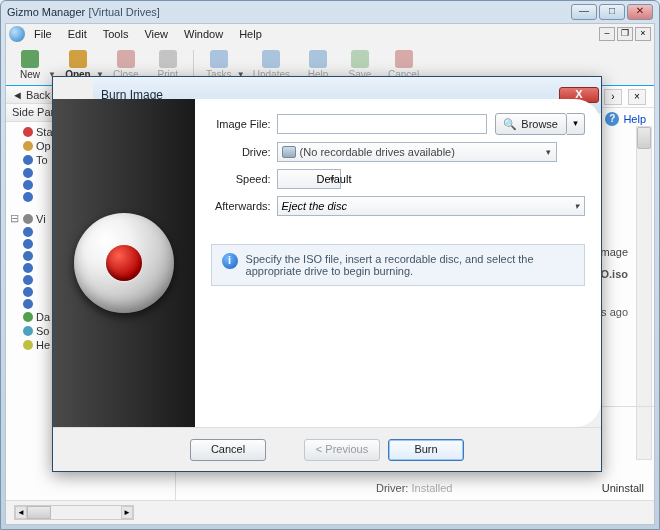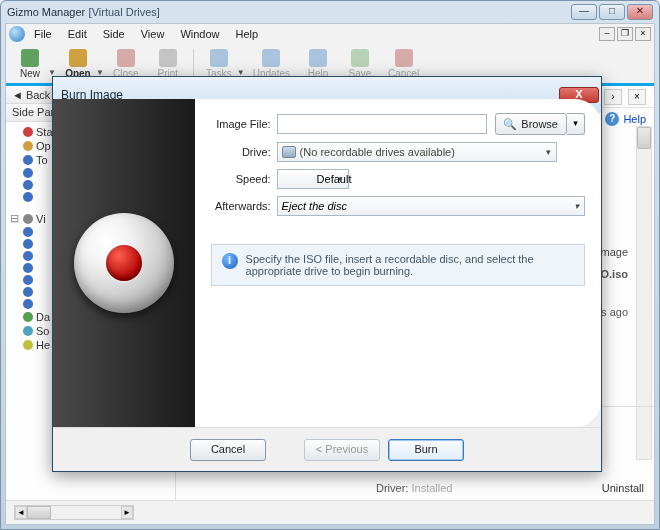--- a/index.html
+++ b/index.html
@@ -14,21 +14,21 @@
 .winbtn { width: 26px; height: 16px; background: linear-gradient(#e9f1f8,#c4d6e6); border: 1px solid #7a94ad; border-radius: 3px; text-align: center; font-size: 10px; line-height: 12px; color: #2a3f55; }
 .winbtn.close-outer { background: linear-gradient(#f0c0c0,#d88080); color: #5a1010; }
 
 .outer-client { position: absolute; top: 22px; left: 4px; right: 4px; bottom: 4px; background: #f2f2f2; border: 1px solid #b8c4cf; }
 .menubar { height: 20px; background: #f2f2f2; display: flex; align-items: center; gap: 2px; padding: 0 3px; }
 .menubar .appicon { width: 16px; height: 16px; background: radial-gradient(circle at 35% 35%,#b8e0ff,#3080c0); border-radius: 50%; }
 .menubar .mitem { padding: 2px 7px; color: #222; }
 .menubar .mdi { margin-left: auto; display: flex; gap: 2px; }
 .menubar .mdibtn { width: 16px; height: 14px; border: 1px solid #aaa; background: #eee; font-size: 9px; text-align: center; line-height: 10px; }
 
-.toolbar { height: 42px; background: #f2f2f2; border-bottom: 3px solid #0ea5e9; display: flex; align-items: center; gap: 2px; padding: 0 4px; filter: blur(0.3px); }
+.toolbar { height: 42px; background: #f2f2f2; border-bottom: 1px solid #0ea5e9; display: flex; align-items: center; gap: 2px; padding: 0 4px; filter: blur(0.3px); }
 .tbtn { display: flex; flex-direction: column; align-items: center; justify-content: center; padding: 1px 6px; min-width: 40px; color: #333; }
 .tbtn.dim { opacity: 0.4; }
 .tbtn .ticon { width: 18px; height: 18px; border-radius: 3px; margin-bottom: 1px; }
 .tdivider { width: 1px; height: 30px; background: #cfcfcf; margin: 0 3px; }
 .tarrow { font-size: 8px; color: #555; margin-left: -4px; align-self: flex-end; padding-bottom: 6px; }
 
 .body-area { position: absolute; top: 62px; bottom: 24px; left: 0; right: 0; display: flex; background: #fdfdfd; }
 .sidepanel { width: 170px; border-right: 1px solid #ddd; }
 .sidepanel-header { height: 18px; background: linear-gradient(#fafafa,#ececec); border-bottom: 1px solid #ddd; font-size: 11px; padding: 2px 6px; color: #333; display: flex; }
 .sidepanel-header .back { display: flex; align-items: center; gap: 3px; }
@@ -51,21 +51,21 @@
 .statusbar { position: absolute; bottom: 0; left: 0; right: 0; height: 24px; background: #f2f2f2; border-top: 1px solid #ddd; display: flex; align-items: center; padding: 0 8px; }
 .hscroll { width: 120px; height: 15px; background: #f0f0f0; border: 1px solid #ccc; position: relative; }
 .hscroll .thumb { position:absolute; left:12px; top:0; bottom:0; width: 24px; background: linear-gradient(#eaeaea,#cfcfcf); border:1px solid #bbb; }
 .hscroll .arr { position:absolute; top:0; bottom:0; width:12px; background:#e6e6e6; border:1px solid #ccc; font-size:8px; text-align:center; line-height:11px;}
 .hscroll .arr.l{left:0;} .hscroll .arr.r{right:0;}
 
 .main-divider { position:absolute; left: 171px; right: 0; top: 320px; height: 1px; background: #ddd; }
 
 
 .dialog { position: absolute; left: 52px; top: 76px; width: 550px; height: 396px; background: #f0f0f0; border: 1px solid #2a4a6a; box-shadow: 0 4px 16px rgba(0,0,0,0.4); }
-.dlg-titlebar { height: 36px; background: linear-gradient(#eaf2fb,#cfe0f0); display: flex; align-items: center; padding: 0 2px 0 8px; }
+.dlg-titlebar { height: 36px; background: linear-gradient(#eaf2fb,#cfe0f0); display: flex; align-items: center; padding: 0 2px 0 8px; margin-left: 40px; }
 .dlg-title { color: #1a2a3a; font-size: 12px; }
 .dlg-close { margin-left: auto; width: 40px; height: 16px; background: linear-gradient(#e47470,#c03a30); border: 1px solid #8a2a20; border-radius: 3px; color: #fff; text-align: center; font-weight: bold; font-size: 11px; line-height: 13px; }
 .dlg-body { position: absolute; top: 22px; bottom: 44px; left: 0; right: 0; background: #fff; display: flex; border-radius: 26px; }
 .dlg-side { width: 142px; background: linear-gradient(90deg,#4a4a4a,#1a1a1a); display: flex; align-items: center; justify-content: center; }
 .cd-outer { width: 100px; height: 100px; border-radius: 50%; background: radial-gradient(circle at 32% 28%, #ffffff 0%,#f2f2f2 25%,#cfcfcf 55%,#9a9a9a 85%); box-shadow: inset 0 -6px 12px rgba(0,0,0,0.25), 0 4px 10px rgba(0,0,0,0.6); position: relative; }
 .cd-center { position: absolute; top: 32px; left: 32px; width: 36px; height: 36px; border-radius: 50%; background: radial-gradient(circle at 35% 30%,#ff6050,#b00000 70%); box-shadow: inset 0 -3px 5px rgba(0,0,0,0.4), 0 1px 2px rgba(255,255,255,0.5); }
 
 .dlg-form { flex: 1; padding: 14px 16px 10px 16px; position: relative; }
 .form-row { display: flex; align-items: center; margin-bottom: 7px; }
 .form-row .lbl { width: 66px; text-align: right; padding-right: 6px; color: #222; }
@@ -107,21 +107,21 @@
       <div class="winbtn">□</div>
       <div class="winbtn close-outer">✕</div>
     </div>
   </div>
 
   <div class="outer-client">
     <div class="menubar">
       <div class="appicon"></div>
       <span class="mitem">File</span>
       <span class="mitem">Edit</span>
-      <span class="mitem">Side</span>
+      <span class="mitem">Tools</span>
       <span class="mitem">View</span>
       <span class="mitem">Window</span>
       <span class="mitem">Help</span>
       <div class="mdi">
         <div class="mdibtn">–</div>
         <div class="mdibtn">❐</div>
         <div class="mdibtn">×</div>
       </div>
     </div>
 
@@ -326,21 +326,21 @@
       <div class="form-row">
         <span class="lbl">Drive:</span>
         <div class="dd" style="width:280px;">
           <span class="drive-icon"></span>
           <span style="color:#444;">(No recordable drives available)</span>
         </div>
       </div>
 
       <div class="form-row">
         <span class="lbl">Speed:</span>
-        <div class="dd" style="width:72px;padding-left:39px;">
+        <div class="dd" style="width:64px;padding-left:39px;">
           <span>Default</span>
         </div>
       </div>
 
       <div class="form-row">
         <span class="lbl">Afterwards:</span>
         <div class="dd" style="flex:1;font-style:italic;">
           <span>Eject the disc</span>
         </div>
       </div>

